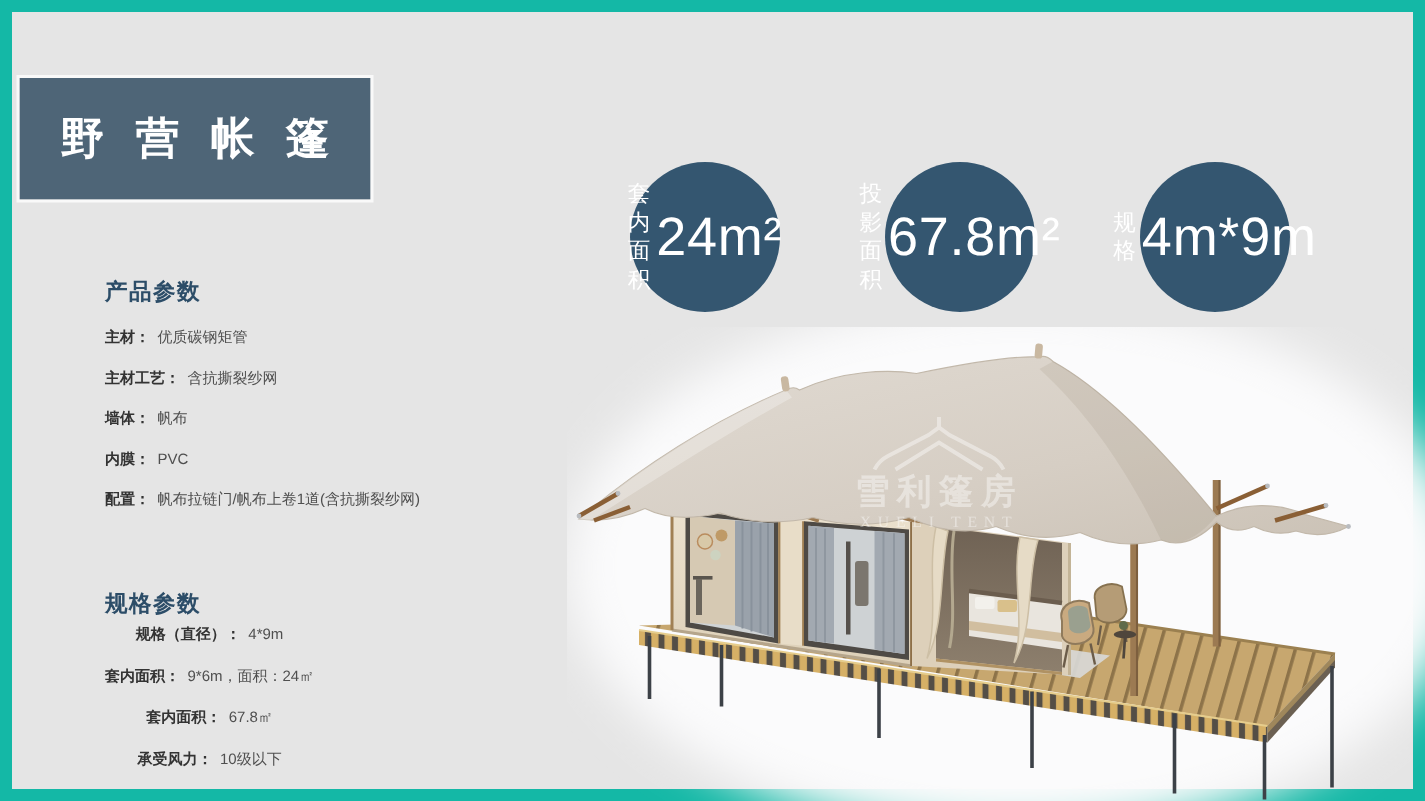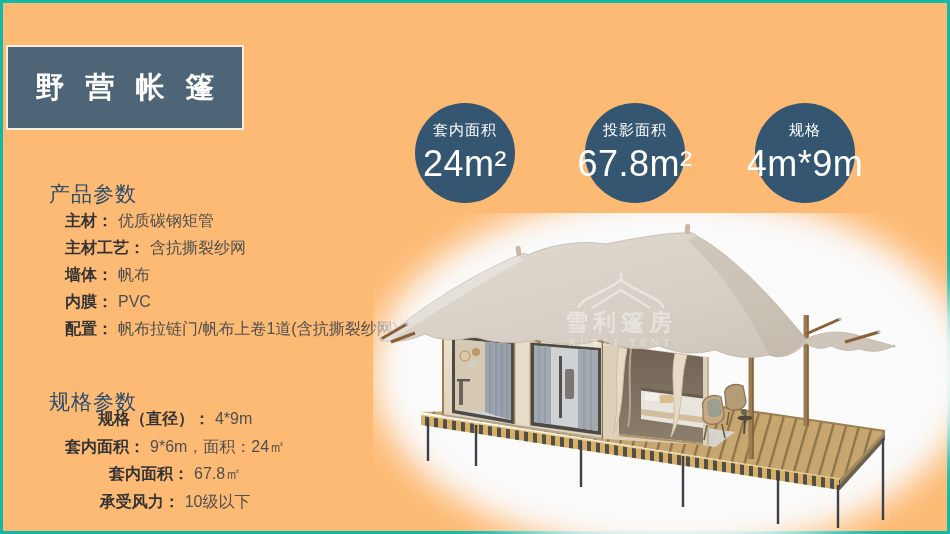--- a/index.html
+++ b/index.html
@@ -2,56 +2,56 @@
 <html><head>
 <meta charset="utf-8">
 <style>
   html,body{margin:0;padding:0;}
   body{
     width:950px;height:534px;position:relative;overflow:hidden;
     font-family:"Liberation Sans","DejaVu Sans",sans-serif;
     background:#ffffff;
   }
   .page{
-    position:absolute;inset:0;background:#fdba74;
-    border:3px solid #14b8a6;box-sizing:border-box;
+    position:absolute;inset:0;background:#e5e5e5;
+    border:8px solid #14b8a6;box-sizing:border-box;
   }
   
   .title-box{
     position:absolute;left:5px;top:44px;width:234px;height:81px;
     background:#4e6577;outline:2px solid rgba(255,255,255,.75);
     display:flex;align-items:center;justify-content:center;
   }
   .title-box .title-text{
     color:#ffffff;font-size:29px;font-weight:bold;
     letter-spacing:21px;padding-left:21px;white-space:nowrap;
   }
   
   .stat-circle{
     position:absolute;top:100px;width:100px;height:100px;border-radius:50%;
     background:#345670;color:#ffffff;text-align:center;
-    display:flex;flex-direction:column;align-items:center;justify-content:center;
+    display:flex;flex-direction:row;align-items:center;justify-content:center;
     gap:3px;padding-top:0;box-sizing:border-box;
   }
   .stat-circle .stat-label{font-size:15px;letter-spacing:1px;}
   .stat-circle .stat-value{font-size:36px;letter-spacing:0.5px;}
   #circle-1{left:412px;}
   #circle-2{left:582px;}
   #circle-3{left:752px;}
   
   .section-heading{
-    position:absolute;left:46px;color:#2c4d68;font-size:21px;font-weight:normal;
+    position:absolute;left:62px;color:#2c4d68;font-size:15px;font-weight:bold;
     letter-spacing:1px;
   }
   #product-heading{top:177px;}
   #spec-heading{top:385px;}
   .param-list{position:absolute;left:62px;}
   #product-list{top:208px;}
   #spec-list{top:406px;text-align:center;}
-  .param-row{height:27px;line-height:20px;font-size:16px;white-space:nowrap;}
+  .param-row{height:27px;line-height:20px;font-size:10px;white-space:nowrap;}
   #spec-list .param-row{height:27.5px;}
   .param-label{font-weight:bold;color:#333333;}
   .param-value{color:#4f4f4f;margin-left:5px;}
   
   .tent-figure{position:absolute;left:370px;top:210px;width:580px;height:324px;}
 </style>
 </head>
 <body>
 
 <div class="page">

